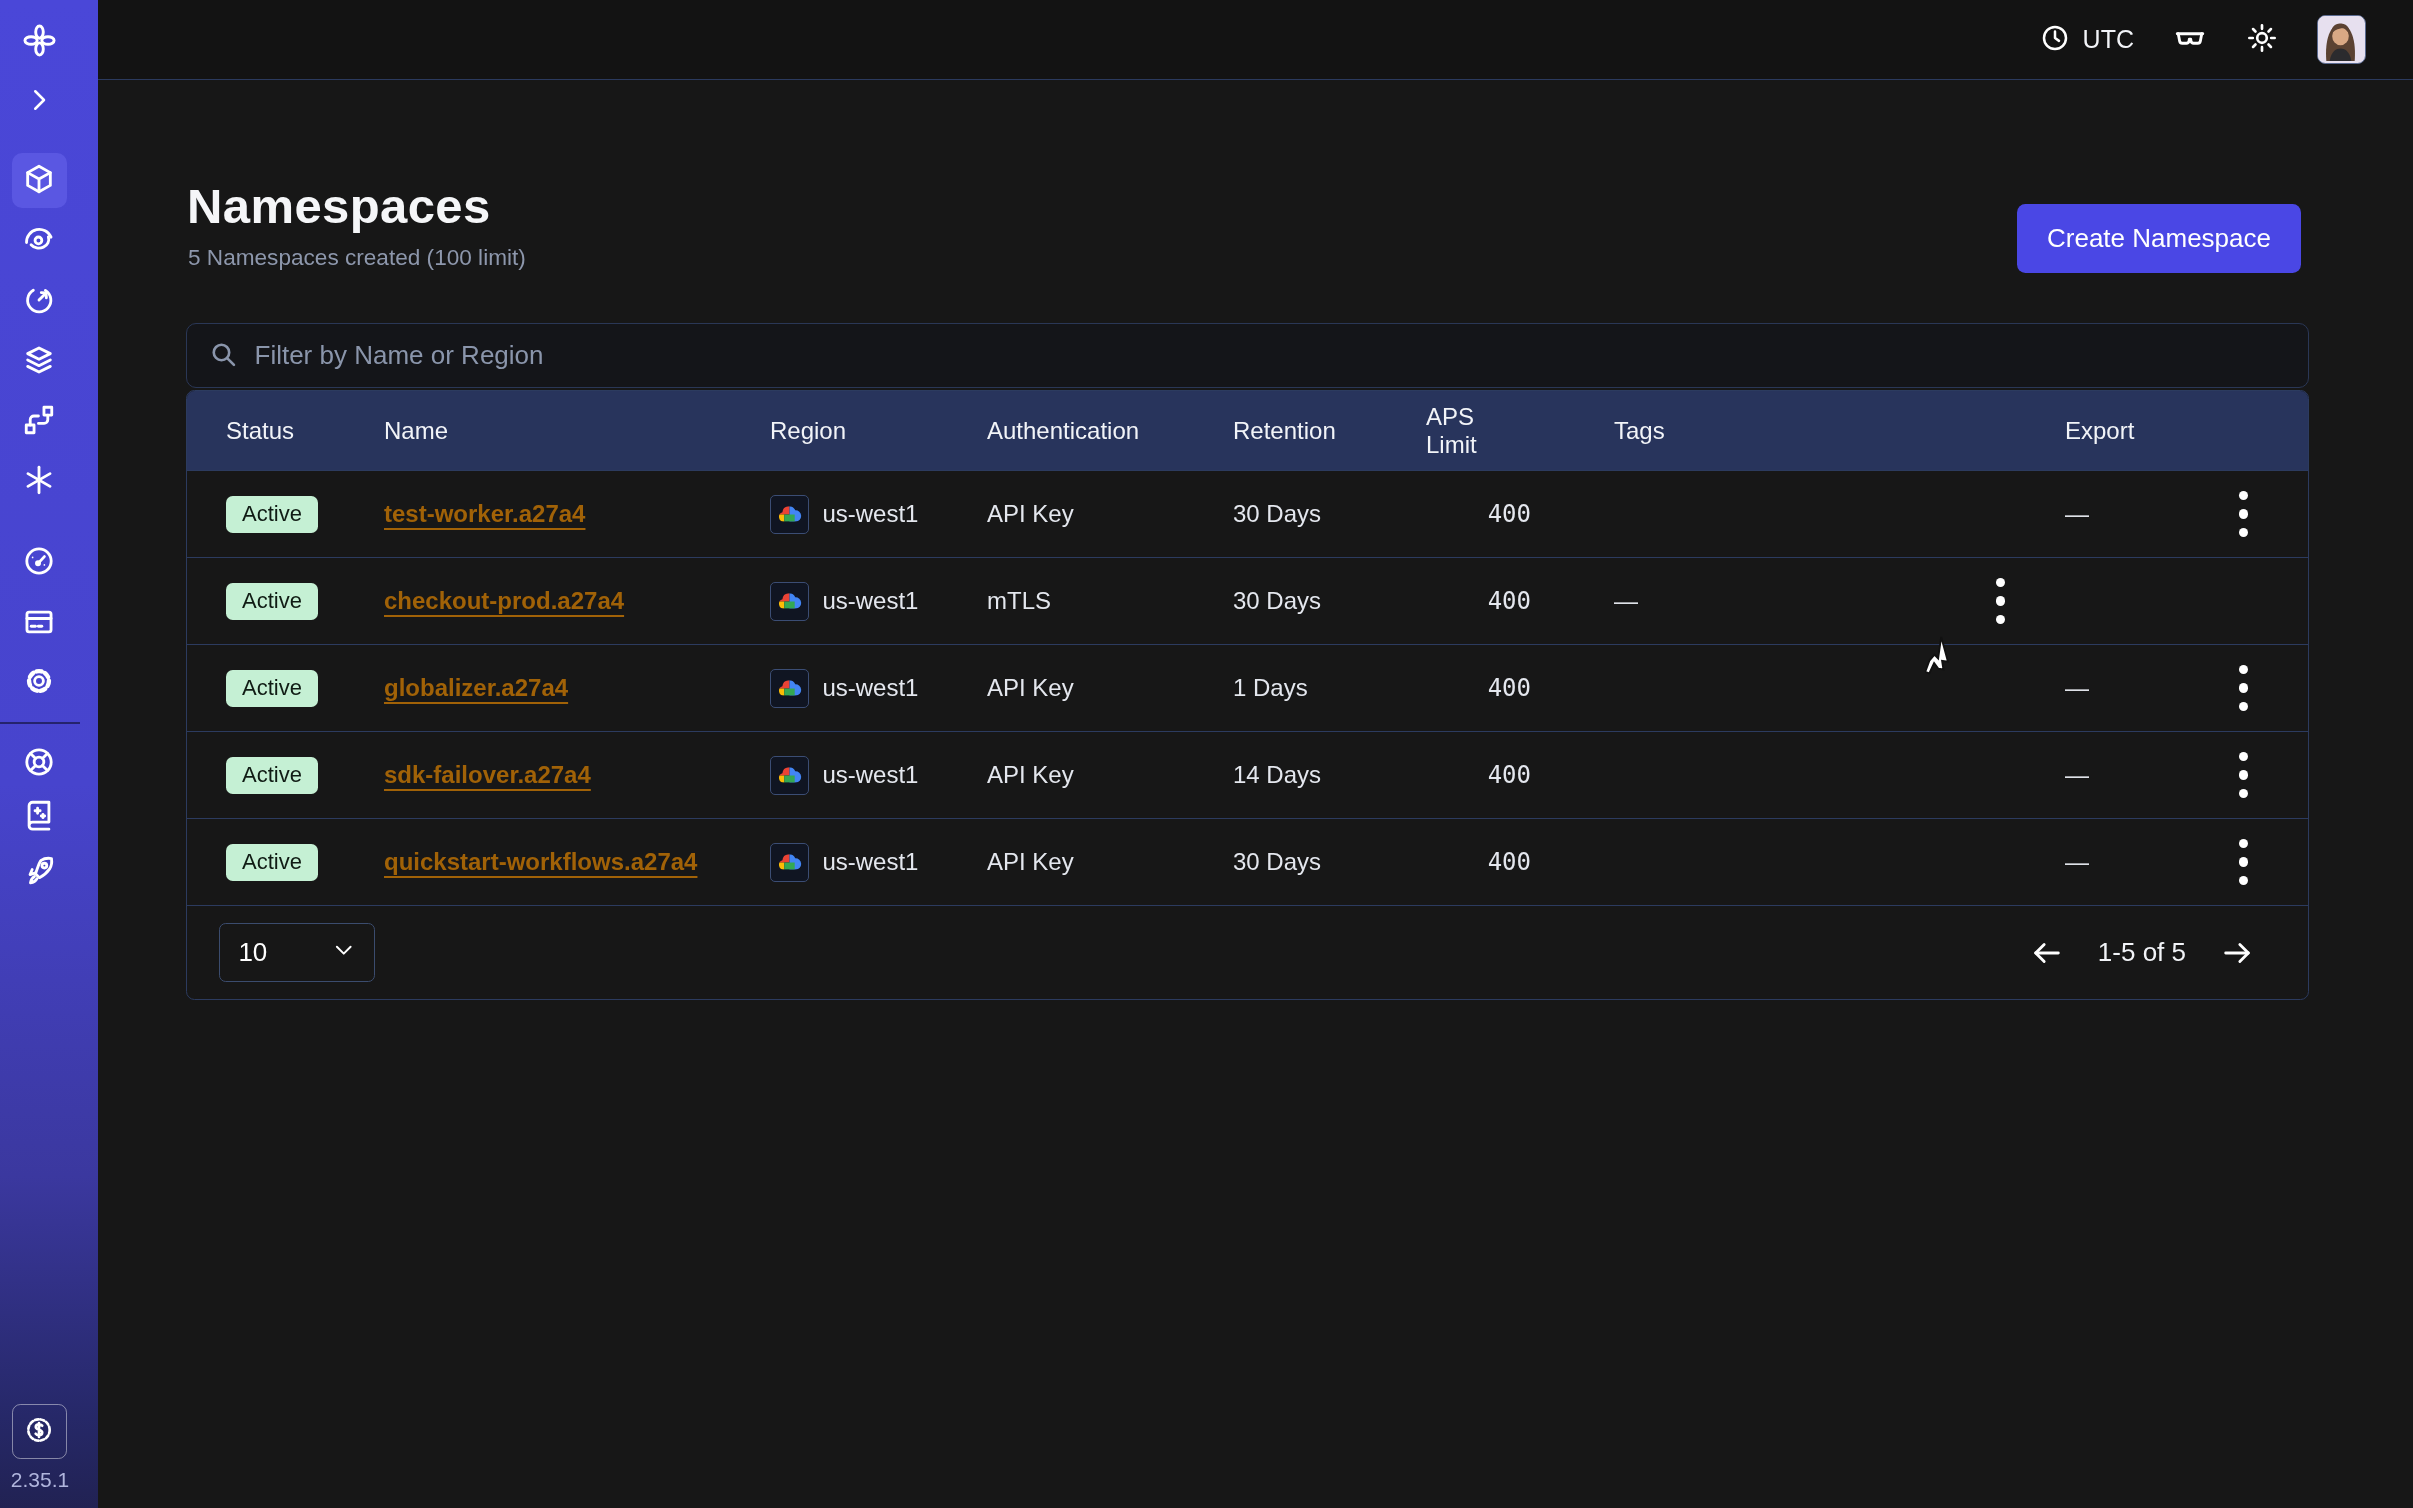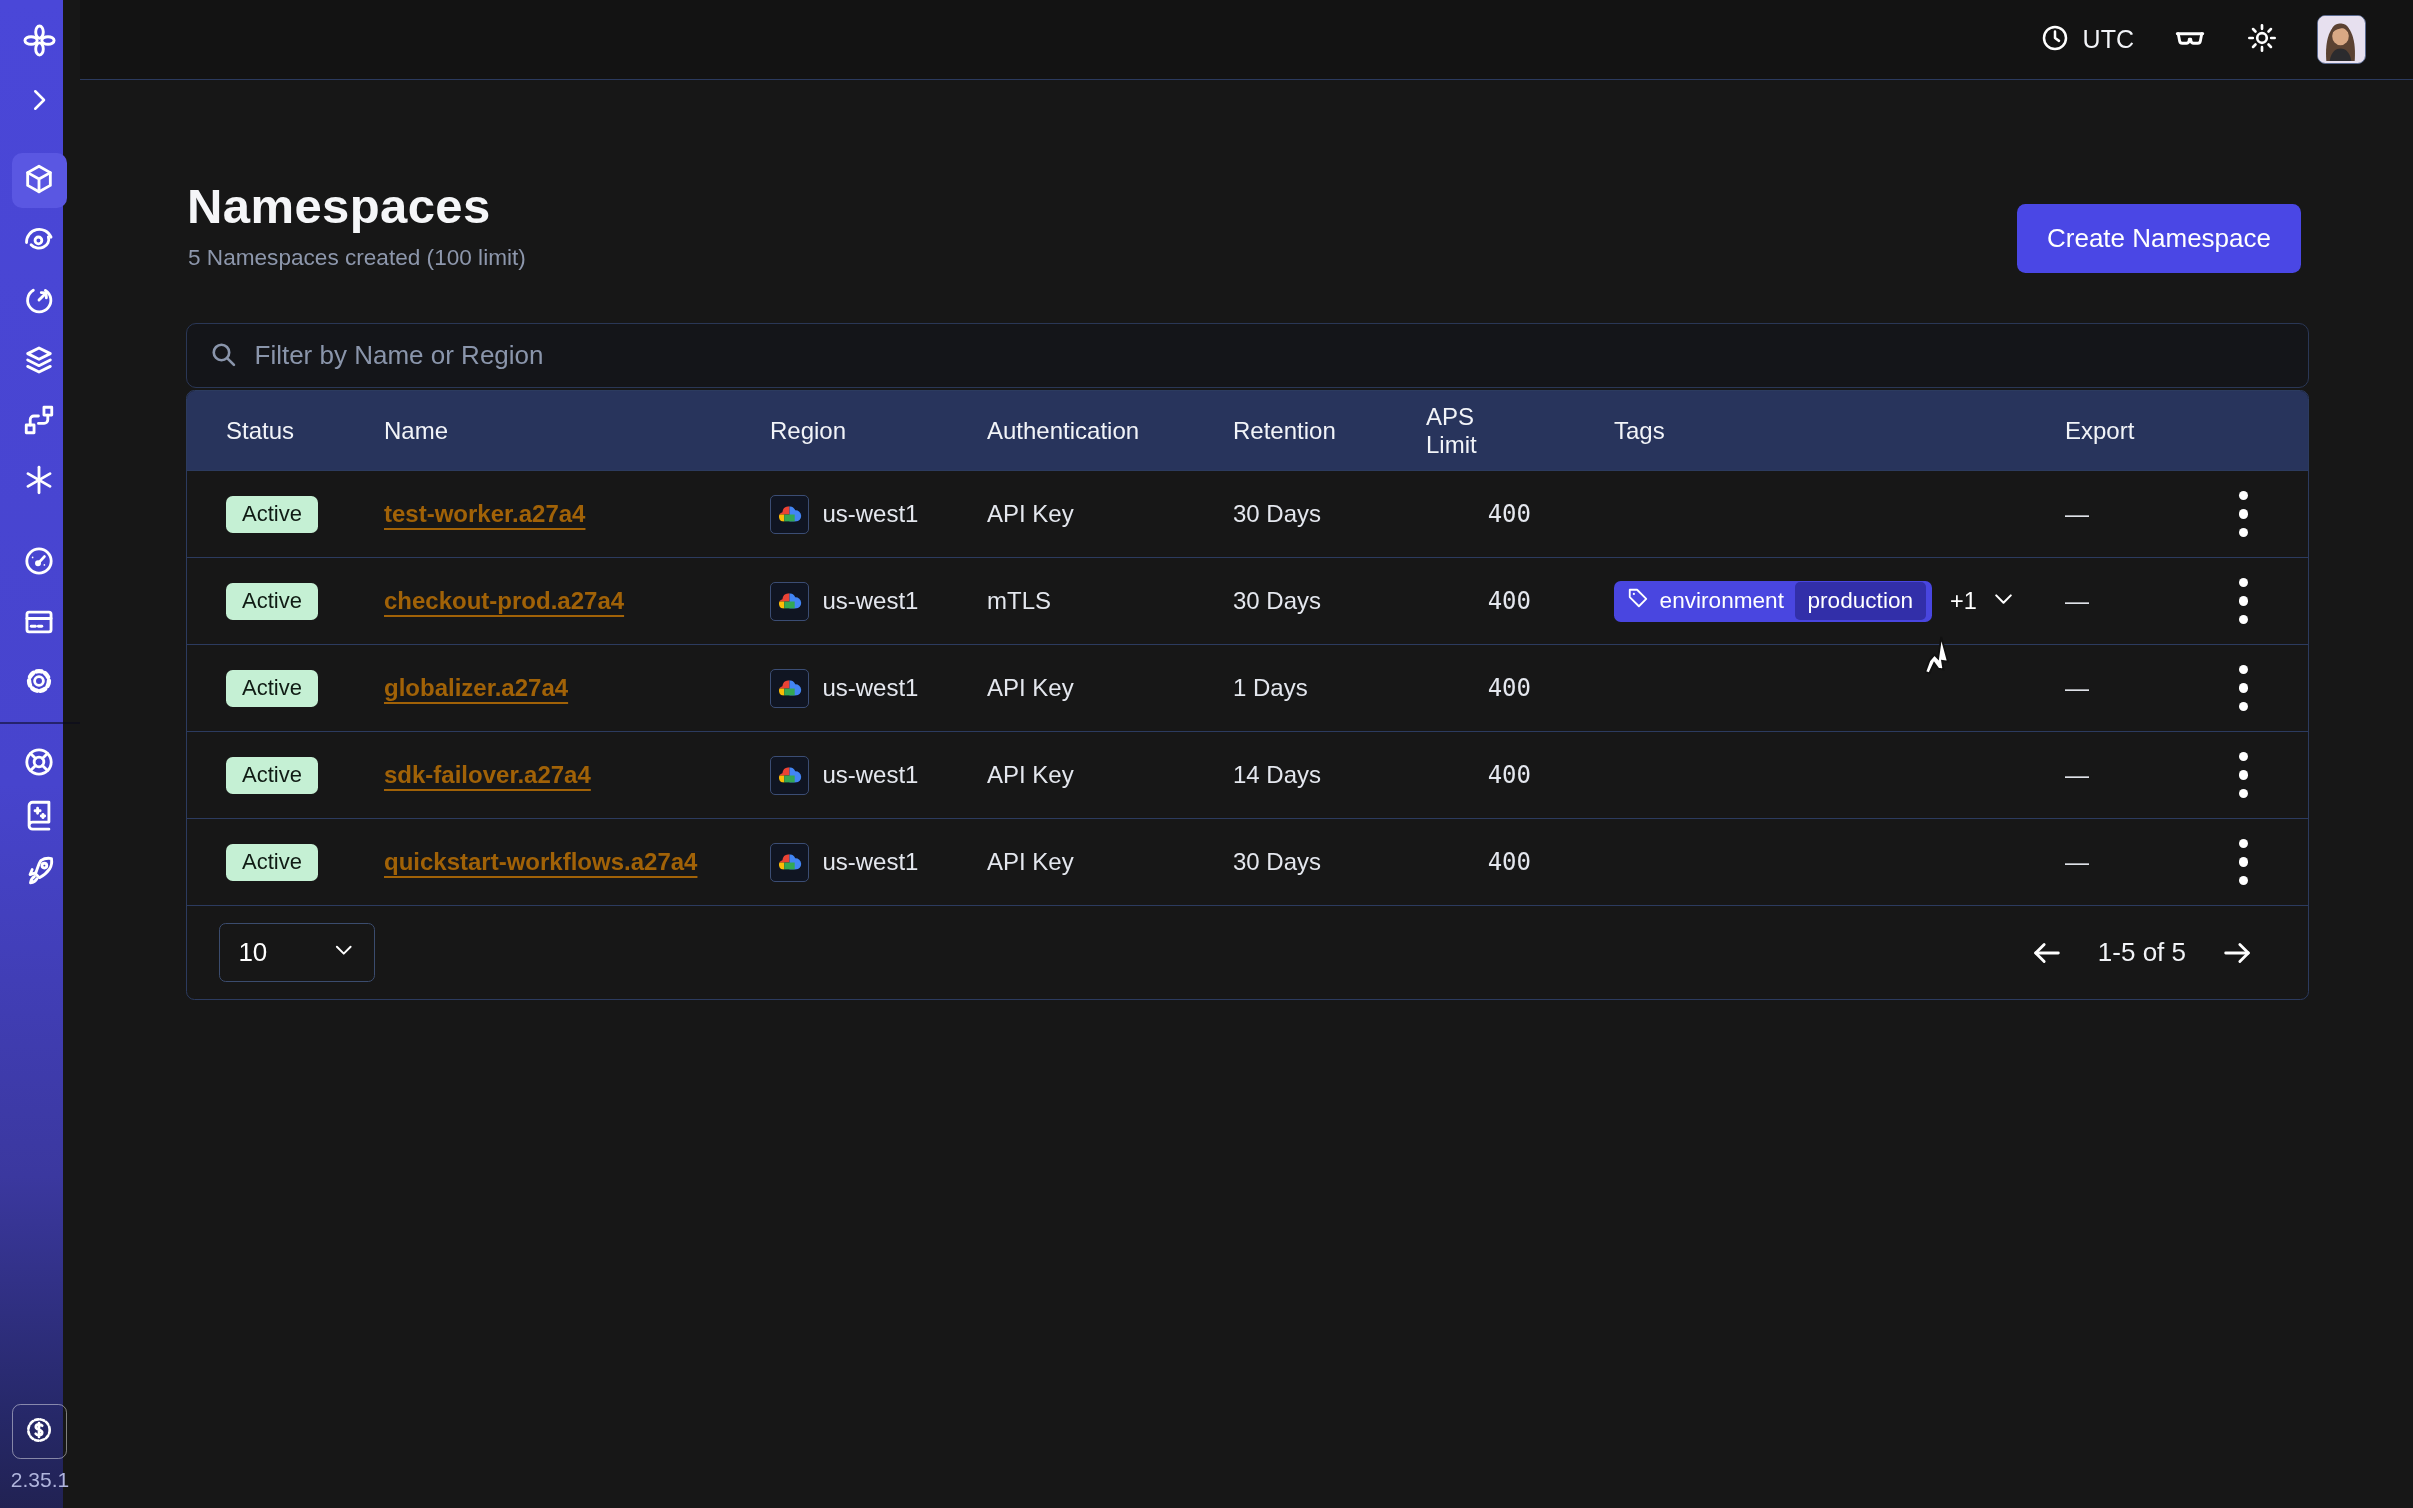--- a/index.html
+++ b/index.html
@@ -23,21 +23,21 @@
   .tz-group { display:flex; align-items:center; gap:12.6px; cursor:pointer; }
   .tz-label { font-size:25px; color:#f2f4f8; }
   .topbar .icon-btn { display:flex; align-items:center; justify-content:center; cursor:pointer; }
   .avatar {
     width:49px; height:49px; border-radius:8.4px; overflow:hidden;
     border:1.7px solid #5a6a90; background:#e7e0ef; cursor:pointer;
   }
 
   
   .sidebar {
-    position:absolute; left:0; top:0; width:63px; height:1508px;
+    position:absolute; left:0; top:0; width:98px; height:1508px;
     background:linear-gradient(180deg,#4a47d8 0%,#4744cd 52%,#3b389f 78%,#262868 94%,#212253 100%);
     z-index:5;
   }
   .nav-item {
     position:absolute; left:11.7px; width:55px; height:55px;
     display:flex; align-items:center; justify-content:center;
     border-radius:10px; cursor:pointer;
   }
   .nav-item.active { background:#5a57e2; }
   .side-divider {
@@ -390,36 +390,20 @@
           <span>us-west1</span>
         </div>
         <div class="cell">
           <span>mTLS</span>
         </div>
         <div class="cell">
           <span>30 Days</span>
         </div>
         <div class="cell c-aps">
           <span>400</span>
-        </div>
-        <div class="cell">
-          <span class="tag-pill">
-            <span><svg width="22" height="22" viewBox="0 0 24 24" fill="none" stroke="#fff" stroke-width="2" stroke-linecap="round" stroke-linejoin="round">
-                <path d="M3 3h8l10 10-8 8L3 11V3z"></path>
-                <circle cx="7.5" cy="7.5" r="1.2" fill="#fff" stroke="none"></circle>
-              </svg></span>
-            <span>environment</span>
-            <span class="tag-value">production</span>
-          </span>
-          <span class="tag-more">
-            <span>+1</span>
-            <span><svg width="25" height="25" viewBox="0 0 24 24" fill="none" stroke="#fff" stroke-width="2" stroke-linecap="round" stroke-linejoin="round">
-                <polyline points="5 9 12 16 19 9"></polyline>
-              </svg></span>
-          </span>
         </div>
         <div class="cell c-export">
           <span class="dash">—</span>
           <span class="kebab">
             <i></i>
             <i></i>
             <i></i>
           </span>
         </div>
       </div>

